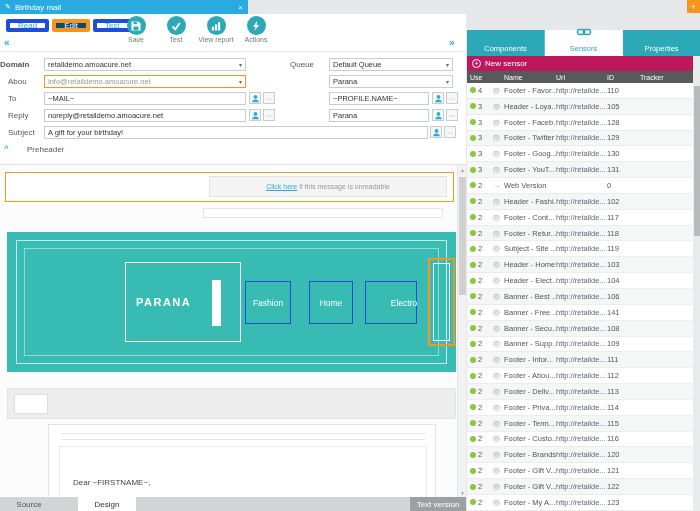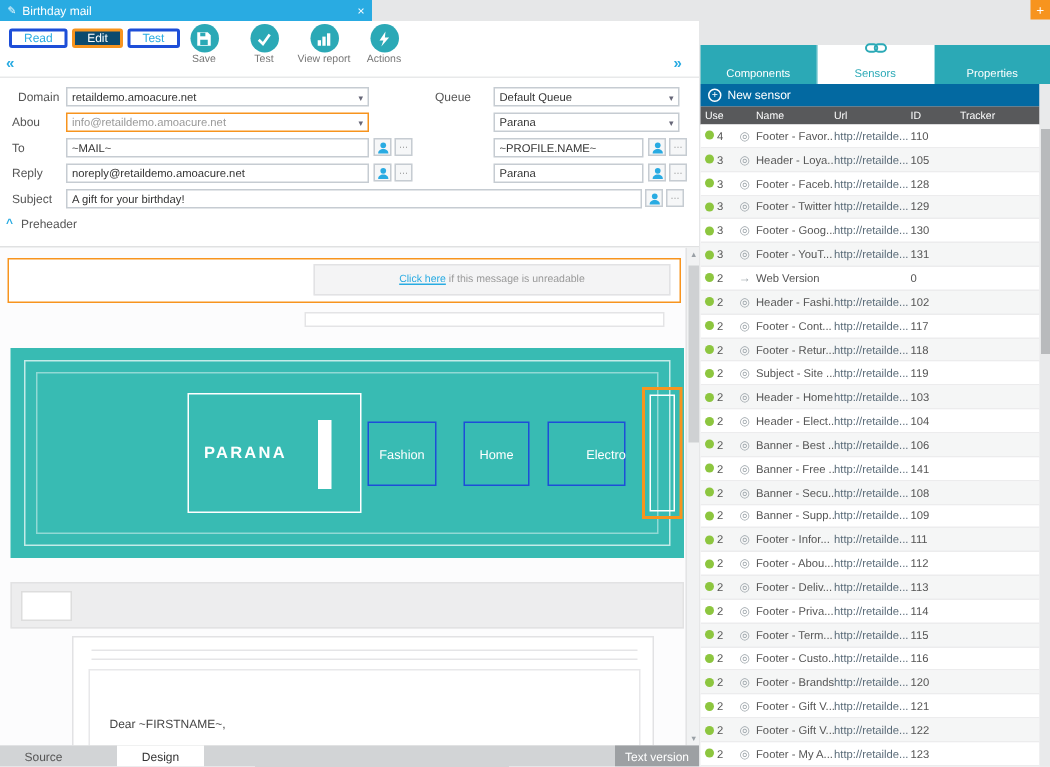--- a/index.html
+++ b/index.html
@@ -8,21 +8,21 @@
 
   
   .titlebar { position:absolute; left:0; top:0; width:248px; height:14px; background:#29abe2; color:#fff; display:flex; align-items:center; gap:4px; font-size:8px; padding:0 5px; }
   .titlebar .t-icon { font-size:7px; }
   .titlebar .close { margin-left:auto; font-size:8px; cursor:pointer; }
   .corner-btn { position:absolute; right:0; top:0; width:13px; height:13px; background:#f7941e; color:#fff; font-size:9px; display:flex; align-items:center; justify-content:center; cursor:pointer; }
 
   
   .toolbar { position:absolute; left:0; top:14px; width:466px; height:38px; background:#fff; border-bottom:1px solid #e8e9ea; }
   .mode-group { position:absolute; left:6px; top:5px; display:flex; gap:3px; }
-  .mode-btn { height:13px; padding:0 8px; font-size:8px; border:2px solid #1d4ed8; color:#29abe2; background:#fff; border-radius:2px; display:flex; align-items:center; cursor:pointer; }
+  .mode-btn { height:13px; padding:0 8px; font-size:8px; border:4px solid #1d4ed8; color:#29abe2; background:#fff; border-radius:2px; display:flex; align-items:center; cursor:pointer; }
   .mode-btn.active { background:#0c4a6e; border-color:#f7941e; color:#fff; }
   .tool-items { position:absolute; left:116px; top:2px; display:flex; }
   .tool-item { width:40px; display:flex; flex-direction:column; align-items:center; gap:1px; cursor:pointer; }
   .tool-circle { width:19px; height:19px; border-radius:50%; background:#2ba9b6; display:flex; align-items:center; justify-content:center; }
   .tool-label { font-size:7px; color:#777; white-space:nowrap; }
   .collapse { position:absolute; top:23px; color:#29abe2; font-size:10px; font-weight:bold; cursor:pointer; }
 
   
   .form { position:absolute; left:0; top:52px; width:466px; height:112px; background:#fff; }
   .flabel { position:absolute; font-size:8px; color:#555; white-space:nowrap; }
@@ -62,21 +62,21 @@
   .bottom-tabs { position:absolute; left:0; top:497px; width:466px; height:14px; background:#d2d4d6; display:flex; font-size:8px; color:#555;gap:20px; }
   .btab { width:58px; display:flex; align-items:center; justify-content:center; cursor:pointer; }
   .btab.active { background:#fff; color:#333; }
   .btab.right { margin-left:auto; background:#9da0a3; color:#fff; width:56px; }
 
   
   .rtabs { position:absolute; left:467px; top:30px; width:233px; height:26px; display:flex; background:#2ba9b6; }
   .rtab { flex:1; display:flex; align-items:flex-end; justify-content:center; padding-bottom:3px; color:#fff; font-size:7.5px; border-right:1px solid rgba(255,255,255,0.25); cursor:pointer; }
   .rtab:last-child { border-right:none; }
   .rtab.active { background:#fff; color:#2ba9b6; flex-direction:column; align-items:center; justify-content:flex-end; gap:5px; }
-  .newbar { position:absolute; left:467px; top:56px; width:226px; height:15px; background:#0369a1; color:#fff; font-size:8px; display:flex; align-items:center; gap:4px; padding:0 5px; cursor:pointer; }
+  .newbar { position:absolute; left:467px; top:56px; width:226px; height:15px; background:#be185d; color:#fff; font-size:8px; display:flex; align-items:center; gap:4px; padding:0 5px; cursor:pointer; }
   .plus-circle { width:9px; height:9px; border:1px solid #fff; border-radius:50%; display:flex; align-items:center; justify-content:center; font-size:7px; line-height:1; }
   .thead { position:absolute; left:467px; top:71px; width:226px; height:12px; background:#58595b; color:#fff; font-size:7px; display:flex; align-items:center; }
   .h-use { width:22px; padding-left:3px; }
   .h-sp { width:15px; }
   .h-name { width:52px; }
   .h-url { width:51px; }
   .h-id { width:33px; }
   .h-tracker { flex:1; }
   .tbody { position:absolute; left:467px; top:83px; width:226px; height:428px; overflow:hidden; background:#fff; }
   .srow { height:15.85px; display:flex; align-items:center; font-size:7.5px; color:#555; border-bottom:1px solid #ececed; background:#fff; cursor:pointer; }
@@ -146,21 +146,21 @@
             </svg>
         </span>
         <span class="tool-label">Actions</span>
       </div>
     </div>
     <span class="collapse" style="left:4px;">«</span>
     <span class="collapse" style="left:449px;">»</span>
   </div>
 
   <div class="form">
-    <span class="flabel" style="left:12px;top:8px;">Domain</span>
+    <span class="flabel" style="left:0;top:8px;font-weight:bold;">Domain</span>
     <div class="field" style="left:44px;top:6px;width:202px;">
       <span>retaildemo.amoacure.net</span>
         <span class="caret">▾</span>
     </div>
     <span class="flabel" style="left:290px;top:8px;">Queue</span>
     <div class="field" style="left:329px;top:6px;width:124px;">
       <span>Default Queue</span>
         <span class="caret">▾</span>
     </div>
 
@@ -224,21 +224,21 @@
     </div>
     <span class="mini" style="left:430px;top:74px;">
       <svg width="9" height="9" viewBox="0 0 10 10">
           <circle cx="5" cy="3.2" r="2.1" fill="#29abe2"></circle>
           <path d="M1.2 9.3c0-2.1 1.7-3.3 3.8-3.3s3.8 1.2 3.8 3.3z" fill="#29abe2"></path>
         </svg>
     </span>
     <span class="mini" style="left:444px;top:74px;">⋯</span>
 
     <span class="ph-caret" style="left:4px;top:92px;">^</span>
-    <span class="flabel" style="left:14px;top:93px;">Preheader</span>
+    <span class="flabel" style="left:27px;top:93px;">Preheader</span>
   </div>
 
   <div class="preview">
     <div class="sel-top">
       <div class="unreadable-box">
         <span><a>Click here</a><span> if this message is unreadable</span></span>
       </div>
     </div>
     <div class="box2"></div>
 

